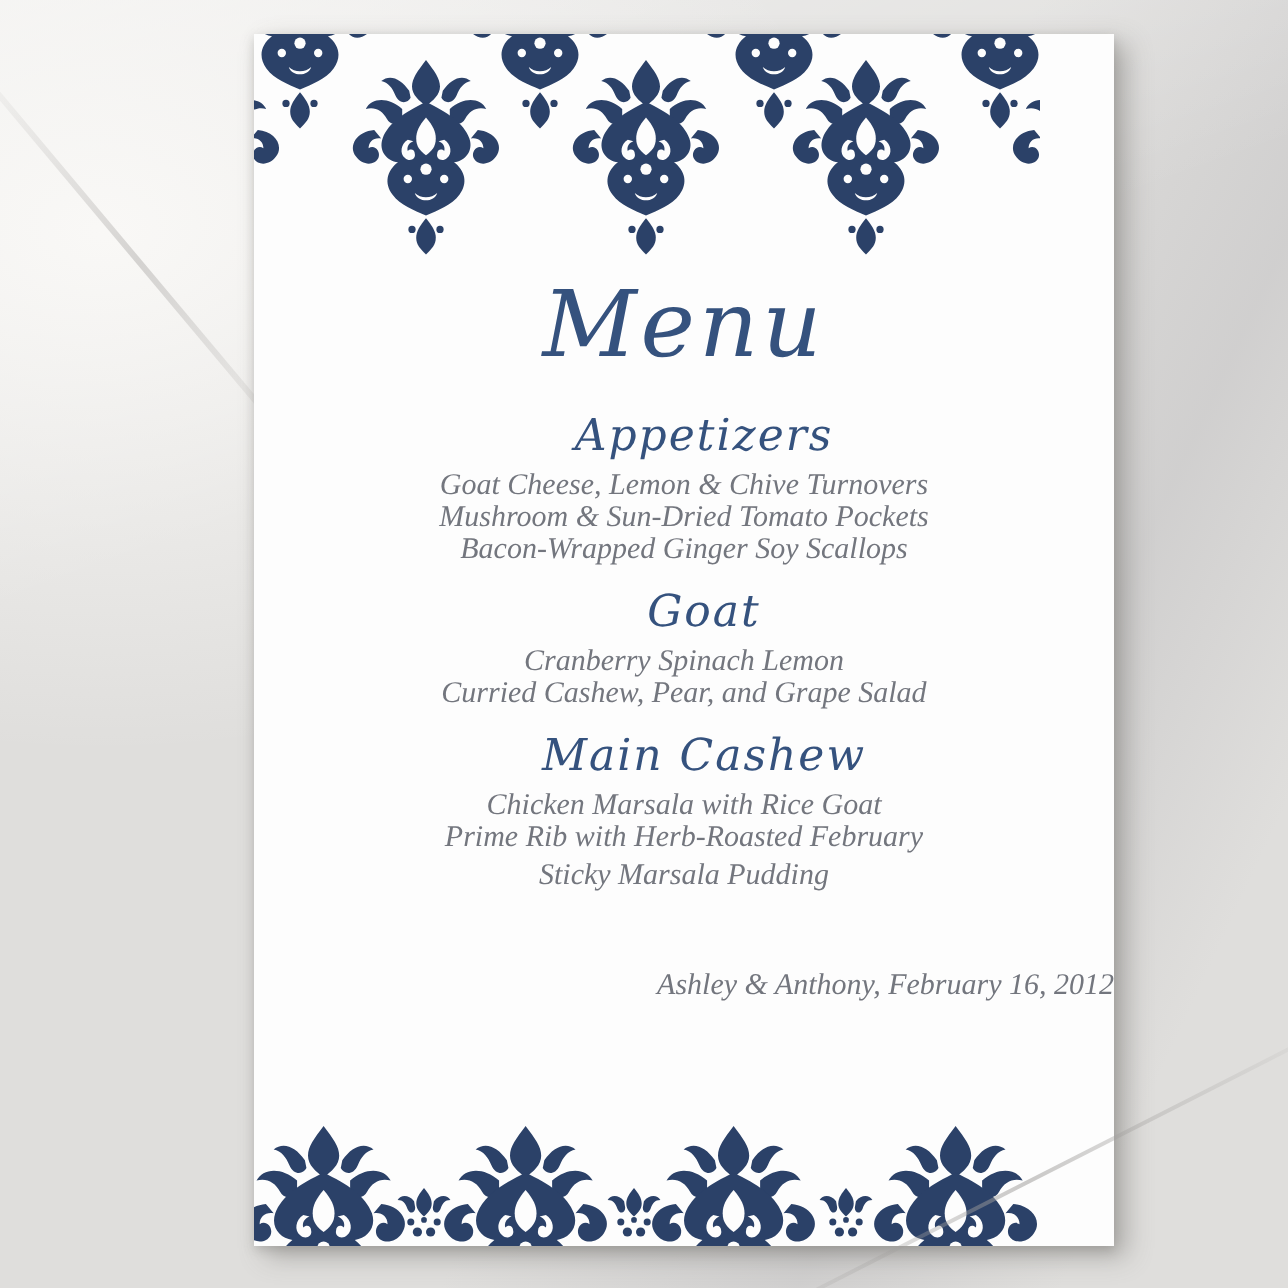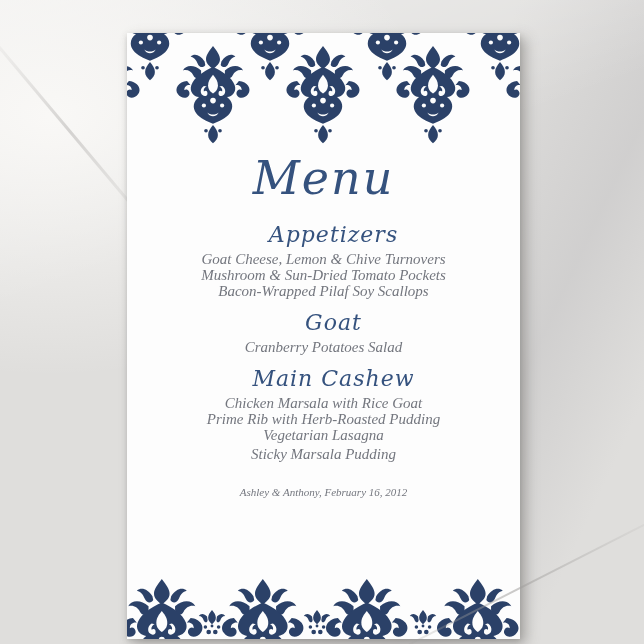--- a/index.html
+++ b/index.html
@@ -28,22 +28,22 @@
   .scene::after {
     content: ""; position: absolute; right: -50px; bottom: 52px;
     width: 360px; height: 2px;
     background: linear-gradient(90deg, transparent, rgba(160,158,156,0.55), transparent);
     transform: rotate(-27deg);
   }
 
   
   .card {
     position: absolute;
-    left: 127px; top: 33px;
-    width: 393px; height: 606px;
+    left: 127px; top: 17px;
+    width: 430px; height: 606px;
     background: var(--card-white, #fdfdfd);
     box-shadow: 6px 5px 12px rgba(108,106,103,0.45), 0 2px 5px rgba(120,118,115,0.30);
     overflow: hidden;
   }
 
   .border-top, .border-bottom {
     position: absolute; left: 0; width: 393px; display: block;
   }
   .border-top    { top: 0;    height: 114px; }
   .border-bottom { bottom: 0; height: 62px;  }
@@ -81,25 +81,26 @@
   .menu-section:first-of-type .section-header { margin-top: 13px; }
   .menu-items { margin-top: 3px; text-align: center; }
   .menu-item {
     font-family: "Liberation Serif", serif;
     font-style: italic;
     font-size: 15px;
     line-height: 16px;
     color: var(--item-gray, #74777e);
   }
   .event-line {
-    margin-top: 24px;
+    margin-top: 39px;
     font-family: "Liberation Serif", serif;
     font-style: italic;
-    font-size: 11px;
+    font-size: 15px;
     color: var(--item-gray, #74777e);
+    text-align: right;
   }
 </style>
 </head>
 <body>
 
 <svg width="0" height="0" style="position:absolute" aria-hidden="true">
   <defs>
     <g id="damask">
       <g class="damask-fill">
         <path d="M60 0 C54 8 50 13 50 19 C50 25 55 29 60 33 C65 29 70 25 70 19 C70 13 66 8 60 0Z"></path>
@@ -163,37 +164,37 @@
     </svg>
 
     <div class="card-content">
       <h1 class="menu-title">Menu</h1>
 
       <div class="menu-section">
         <div class="section-header">Appetizers</div>
         <div class="menu-items">
           <div class="menu-item">Goat Cheese, Lemon &amp; Chive Turnovers</div>
           <div class="menu-item">Mushroom &amp; Sun-Dried Tomato Pockets</div>
-          <div class="menu-item">Bacon-Wrapped Pilaf Soy Scallops</div>
+          <div class="menu-item">Bacon-Wrapped Ginger Soy Scallops</div>
         </div>
       </div>
 
       <div class="menu-section">
         <div class="section-header">Goat</div>
         <div class="menu-items">
-          <div class="menu-item">Cranberry Potatoes Salad</div>
+          <div class="menu-item">Cranberry Spinach Lemon</div>
+          <div class="menu-item">Curried Cashew, Pear, and Grape Salad</div>
         </div>
       </div>
 
       <div class="menu-section">
         <div class="section-header">Main Cashew</div>
         <div class="menu-items">
           <div class="menu-item">Chicken Marsala with Rice Goat</div>
-          <div class="menu-item">Prime Rib with Herb-Roasted Pudding</div>
-          <div class="menu-item">Vegetarian Lasagna</div>
+          <div class="menu-item">Prime Rib with Herb-Roasted February</div>
         </div>
       </div>
 
       <div class="menu-section">
         <div class="menu-items">
           <div class="menu-item">Sticky Marsala Pudding</div>
         </div>
       </div>
 
       <div class="event-line">Ashley &amp; Anthony, February 16, 2012</div>

